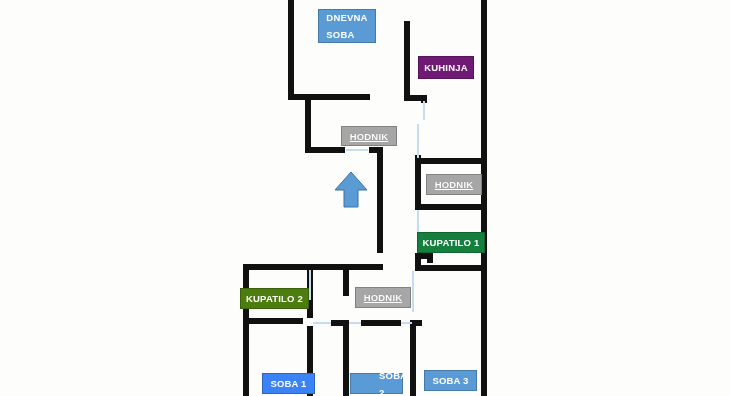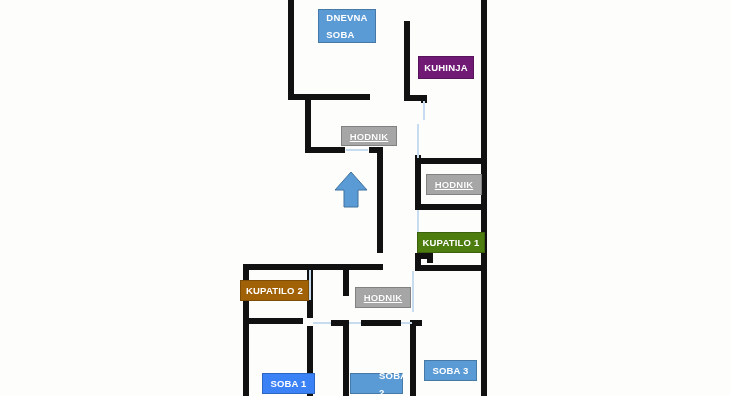--- a/index.html
+++ b/index.html
@@ -136,25 +136,25 @@
 
   <div class="room-label" style="left:318px; top:9px; width:58px; height:34px; background:#5b9bd5;">DNEVNA
 SOBA</div>
 
   <div class="room-label" style="left:418px; top:56px; width:56px; height:23px; background:#701a75;">KUHINJA</div>
 
   <div class="room-label grey" style="left:341px; top:126px; width:56px; height:20px; background:#a6a6a6;">HODNIK</div>
 
   <div class="room-label grey" style="left:426px; top:174px; width:56px; height:21px; background:#a6a6a6;">HODNIK</div>
 
-  <div class="room-label" style="left:417px; top:232px; width:68px; height:21px; background:#4d7c0f;">KUPATILO 1</div>
+  <div class="room-label" style="left:417px; top:232px; width:68px; height:21px; background:#15803d;">KUPATILO 1</div>
 
-  <div class="room-label" style="left:240px; top:280px; width:69px; height:21px; background:#a16207;">KUPATILO 2</div>
+  <div class="room-label" style="left:240px; top:288px; width:69px; height:21px; background:#4d7c0f;">KUPATILO 2</div>
 
   <div class="room-label grey" style="left:355px; top:287px; width:56px; height:21px; background:#a6a6a6;">HODNIK</div>
 
   <div class="room-label" style="left:262px; top:373px; width:53px; height:21px; background:#3b82f6;">SOBA 1</div>
 
   <div class="room-label" style="left:350px; top:373px; width:53px; height:21px; background:#5b9bd5;padding-left:33px;">SOBA 2</div>
 
-  <div class="room-label" style="left:424px; top:360px; width:53px; height:21px; background:#5b9bd5;">SOBA 3</div>
+  <div class="room-label" style="left:424px; top:370px; width:53px; height:21px; background:#5b9bd5;">SOBA 3</div>
 
 </div>
 
 </body></html>

